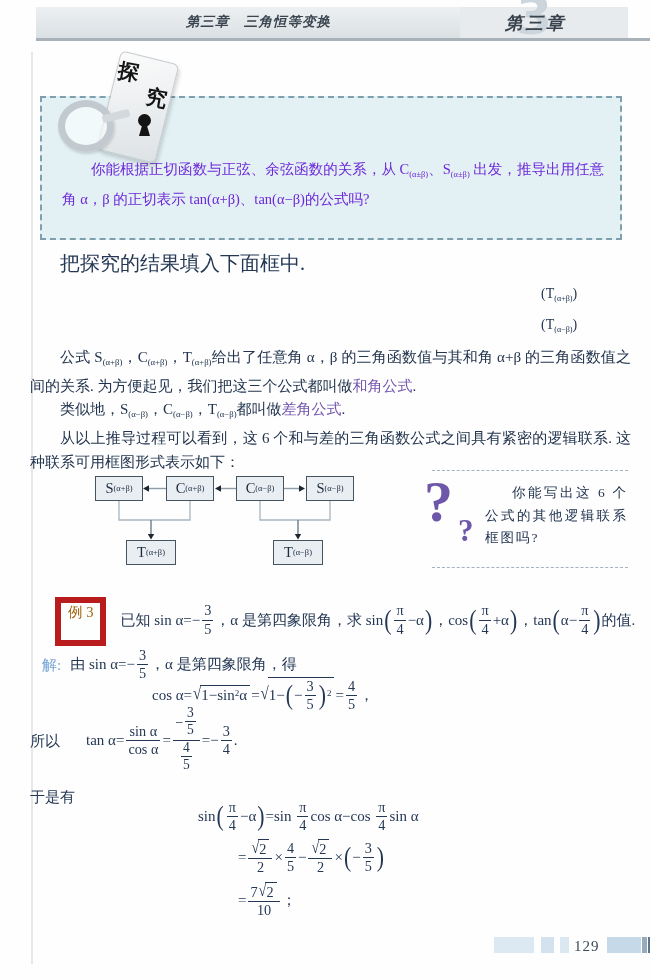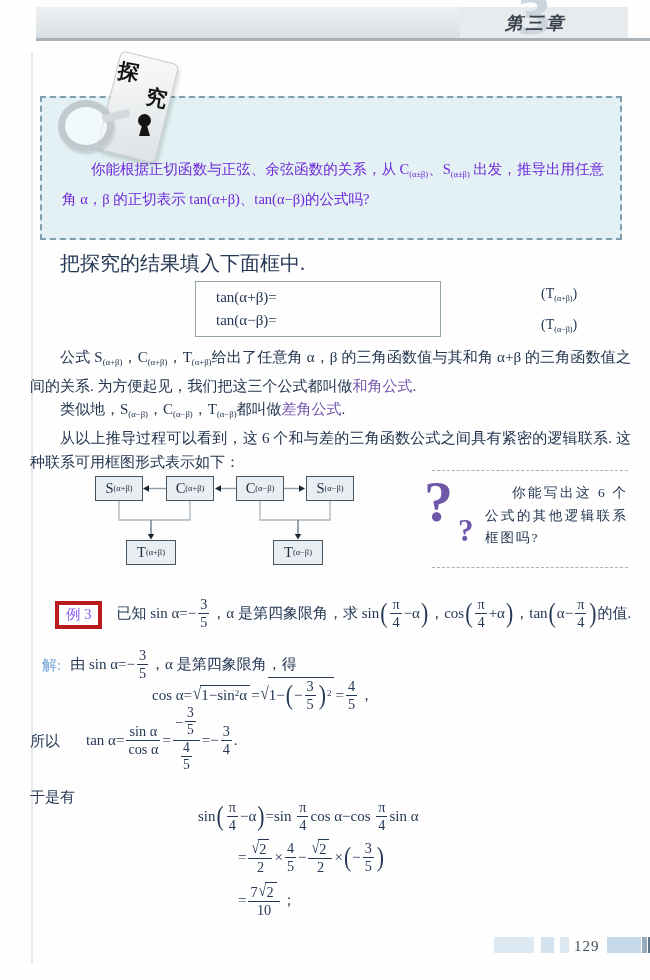--- a/index.html
+++ b/index.html
@@ -62,22 +62,22 @@
   .qside{position:absolute;left:432px;top:470px;width:196px;height:96px;
          border-top:1.5px dashed #a6b1bb;border-bottom:1.5px dashed #a6b1bb;}
   .qm1{position:absolute;left:-8px;top:2px;font-size:58px;font-weight:bold;color:#6e57a8;line-height:1;}
   .qm2{position:absolute;left:26px;top:44px;font-size:31px;font-weight:bold;color:#6e57a8;line-height:1;}
   .qtext{position:absolute;left:53px;top:11px;width:143px;font-size:13.5px;line-height:22.5px;
          letter-spacing:2px;text-align:justify;text-indent:2em;color:#20324e;}
 
   
   .row{position:absolute;display:flex;align-items:center;white-space:nowrap;font-size:15px;}
   .m{display:inline-block;}
-  .exlabel{display:inline-block;border:4px solid #b91c1c;color:#8b5cf6;background:#fdfefe;
-           padding:0 7px 1px 7px;margin-right:14px;font-size:14.5px;}
+  .exlabel{display:inline-block;border:6px solid #b91c1c;color:#a16207;background:#fdfefe;
+           padding:0 7px 18px 7px;margin-right:14px;font-size:14.5px;}
   .bluetag{color:#76a3d6;margin-right:9px;}
   .cjk{margin-right:26px;}
 
   sub{font-size:0.58em;vertical-align:-0.4em;}
   sup{font-size:0.6em;vertical-align:0.5em;}
   .frac{display:inline-block;vertical-align:middle;text-align:center;line-height:1.2;
         margin:0 2px;font-size:0.95em;position:relative;top:-0.1em;}
   .frac>.num{display:block;border-bottom:1px solid currentColor;padding:0 2px;}
   .frac>.den{display:block;padding:0 2px;}
   .sqrt{display:inline-block;white-space:nowrap;margin:0 1px;}
@@ -92,41 +92,38 @@
 </style>
 </head>
 <body>
 
 <div id="page">
 
   <div class="band">
     <div class="band-right"></div>
   </div>
   <div class="h-wm">3</div>
+  <div class="h-title">第三章　三角恒等变换</div>
   <div class="h-chap">第三章</div>
   <div class="band-edge"></div>
   <div class="page-edge"></div>
 
   <div class="exp"></div>
   <div class="eicon">
     <div class="card"></div>
     <div class="ch1">探</div>
     <div class="ch2">究</div>
     <div class="kh-c"></div>
     <div class="kh-t"></div>
     <div class="ring"></div>
     <div class="hnd"></div>
   </div>
   <div class="exp-text"><span>你能根据正切函数与正弦、余弦函数的关系，从 C</span><sub>(α±β)</sub><span>、S</span><sub>(α±β)</sub><span> 出发，推导出用任意角 α，β 的正切表示 tan(α+β)、tan(α−β)的公式吗?</span></div>
 
   <div class="instr">把探究的结果填入下面框中.</div>
-  <div class="fbox">
-    <div class="fl"><span>tan(α+β)=</span></div>
-    <div class="fl"><span>tan(α−β)=</span></div>
-  </div>
   <div class="ftag" style="top:286px;"><span>(T</span><sub>(α+β)</sub><span>)</span></div>
   <div class="ftag" style="top:317px;"><span>(T</span><sub>(α−β)</sub><span>)</span></div>
 
   <div class="paras">
     <p><span>公式 S</span><sub>(α+β)</sub><span>，C</span><sub>(α+β)</sub><span>，T</span><sub>(α+β)</sub><span>给出了任意角 α，β 的三角函数值与其和角 α+β 的三角函数值之间的关系. 为方便起见，我们把这三个公式都叫做</span><span class="hl">和角公式</span><span>.</span></p>
     <p><span>类似地，S</span><sub>(α−β)</sub><span>，C</span><sub>(α−β)</sub><span>，T</span><sub>(α−β)</sub><span>都叫做</span><span class="hl">差角公式</span><span>.</span></p>
     <p><span>从以上推导过程可以看到，这 6 个和与差的三角函数公式之间具有紧密的逻辑联系. 这种联系可用框图形式表示如下：</span></p>
   </div>
 
   <div class="diag">

